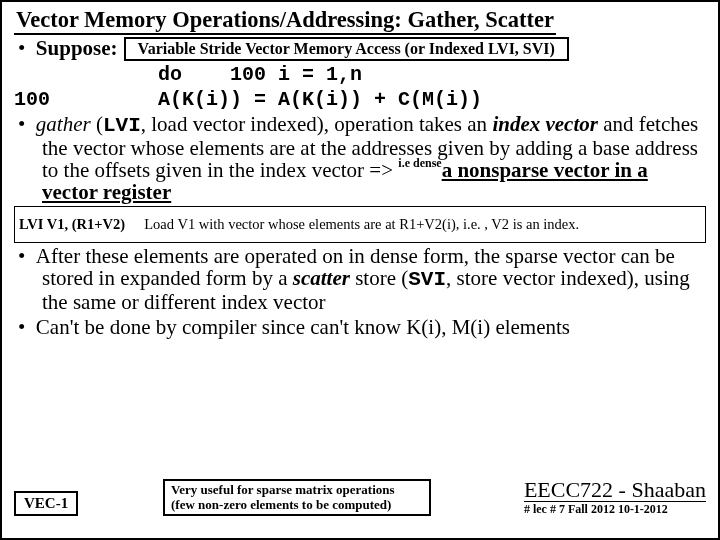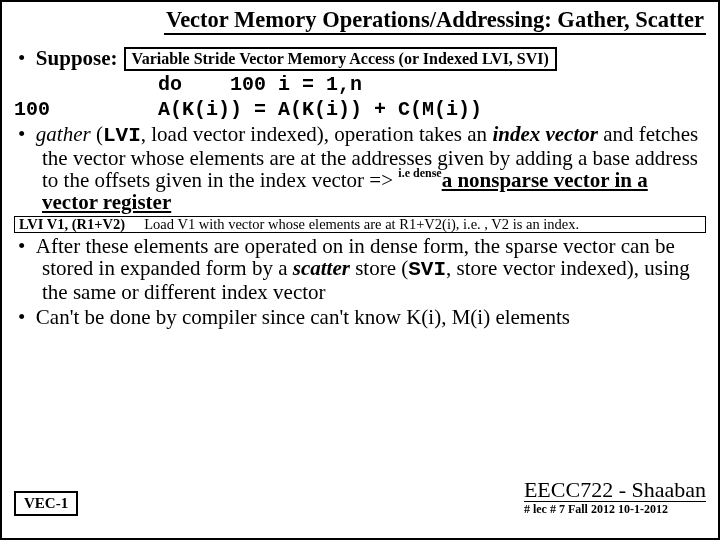--- a/index.html
+++ b/index.html
@@ -14,22 +14,22 @@
   .page {
     box-sizing: border-box;
     width: 720px;
     height: 540px;
     border: 2px solid #000;
     padding: 6px 12px 4px 12px;
     position: relative;
     overflow: hidden;
   }
   .title-wrap {
-    text-align: right;
-    margin: 0 0 12px 0;
+    text-align: left;
+    margin: 0 0 2px 0;
   }
   .title {
     display: inline-block;
     font-weight: bold;
     font-size: 22.5px;
     border-bottom: 2px solid #000;
     padding: 0 2px 1px 2px;
     line-height: 1.05;
   }
   .row-suppose {
@@ -41,21 +41,21 @@
   .bullet {
     font-size: 21px;
     line-height: 1.1;
     padding-left: 4px;
   }
   .bolds { font-weight: bold; }
   .var-stride-box {
     border: 2px solid #000;
     font-weight: bold;
     font-size: 16px;
-    padding: 1px 6px;
+    padding: 1px 12px;
     white-space: nowrap;
   }
   .codeblock {
     font-family: "Courier New", Courier, monospace;
     font-weight: bold;
     font-size: 20px;
     white-space: pre;
     line-height: 1.15;
     margin: 2px 0 2px 0;
     padding-left: 144px;
@@ -85,21 +85,21 @@
   .tiny-anno {
     font-size: 12px;
     font-weight: bold;
     position: relative;
     top: -10px;
   }
   .underl { text-decoration: underline; font-weight: bold; }
   .bar-row {
     border: 1.5px solid #000;
     font-size: 14.5px;
-    padding: 0 4px;
+    padding: 10px 4px;
     margin: 2px 0;
     line-height: 1.05;
   }
   .bar-row .lead {
     font-weight: bold;
     display: inline-block;
     min-width: 118px;
   }
   .para2, .para3, .para4 {
     font-size: 21px;
@@ -182,19 +182,23 @@
   </div>
 
 
   <div class="para3">
     •&nbsp;&nbsp;<span>Can't be done by compiler since can't know K(i), M(i) elements</span>
   </div>
 
 
   <div class="footer-row">
     <div class="vec-box">VEC-1</div>
+    <div class="useful-box">
+      <div>Very useful for sparse matrix operations</div>
+      <div>(few non-zero elements to be computed)</div>
+    </div>
     <div class="course-block">
       <div class="course-main">EECC722 - Shaaban</div>
       <div class="course-sub">#  lec # 7    Fall 2012   10-1-2012</div>
     </div>
   </div>
 
 </div>
 
 </body></html>

